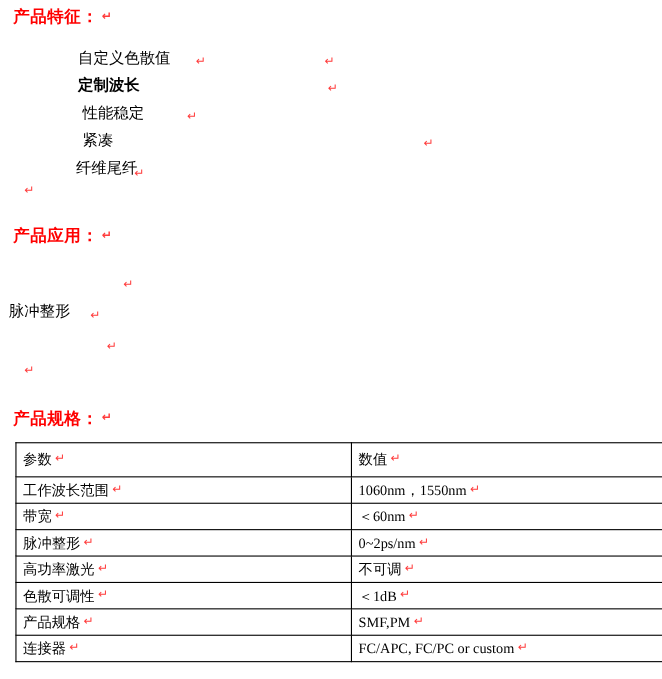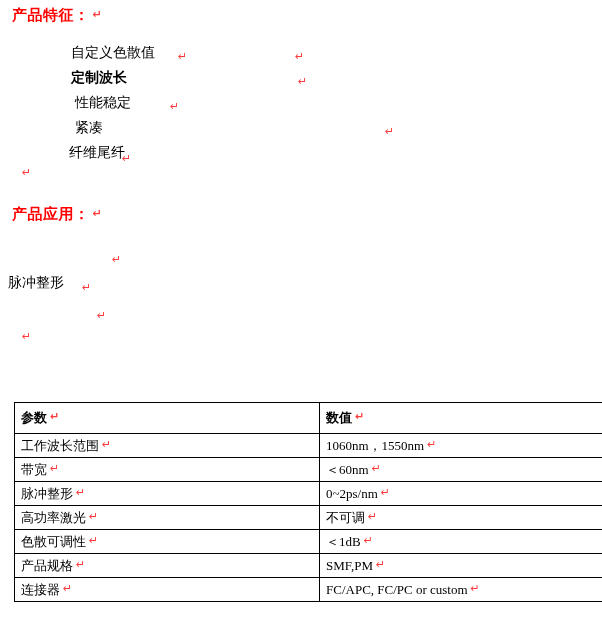--- a/index.html
+++ b/index.html
@@ -74,21 +74,21 @@
   }
   .spec-table td {
     border: 1px solid #000000;
     padding: 2px 6px;
     height: 19px;
     vertical-align: middle;
     color: #000;
   }
   .spec-table td.c0 { width: 292px; }
   .spec-table td.c1 { width: 278px; }
-  .hdr-row td { height: 26px; font-weight: bold; }
+  .hdr-row td { height: 26px; }
   .abs { position: absolute; }
 </style>
 </head>
 <body>
 
 <div class="page">
 
   <div class="abs heading" style="left:12px; top:6px;">
     <span>产品特征：</span><span class="pilcrow">↵</span>
   </div>
@@ -131,20 +131,23 @@
     <div class="app-item">
       <span class="abs" style="left:8px;">脉冲整形</span>
       <span class="abs feat-mark" style="left:82px; top:5px;">↵</span>
     </div>
     <div class="app-item">
       <span class="abs feat-mark" style="left:97px; top:5px;">↵</span>
     </div>
     <div class="abs feat-mark" style="left:22px; top:90px;">↵</div>
   </div>
 
+  <div class="abs heading" style="left:12px; top:371px;">
+    <span>产品规格：</span><span class="pilcrow">↵</span>
+  </div>
 
   <div class="abs" style="left:14px; top:402px;">
     <table class="spec-table">
       <tbody>
         <tr class="hdr-row">
           <td class="c0">
             <span>参数</span><span class="pilcrow">↵</span>
           </td>
           <td class="c1">
             <span>数值</span><span class="pilcrow">↵</span>

